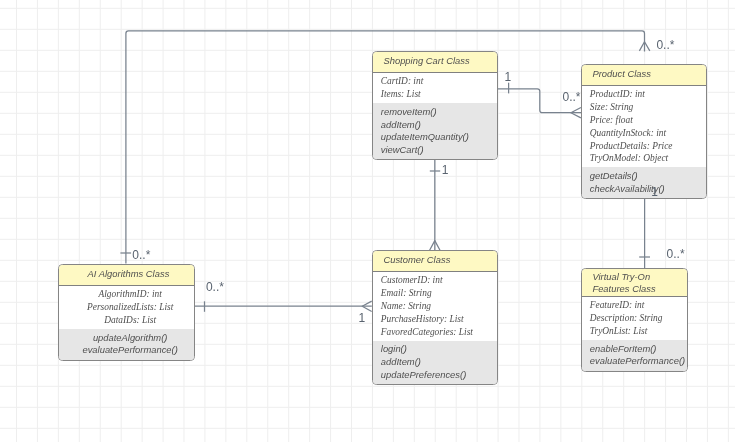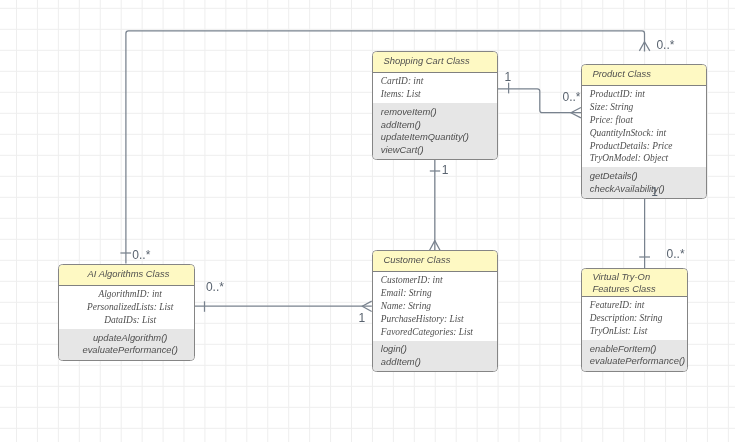--- a/index.html
+++ b/index.html
@@ -110,20 +110,21 @@
     <div class="attrs">
       <div class="row">CustomerID: int</div>
       <div class="row">Email: String</div>
       <div class="row">Name: String</div>
       <div class="row">PurchaseHistory: List</div>
       <div class="row">FavoredCategories: List</div>
     </div>
     <div class="ops">
       <div class="row">login()</div>
       <div class="row">addItem()</div>
+      <div class="row">updatePreferences()</div>
     </div>
   </div>
 
   <div class="node" id="n-tryon" style="left:581px;top:268px;width:107px;">
     <div class="hdr two">Virtual Try-On Features Class</div>
     <div class="attrs">
       <div class="row">FeatureID: int</div>
       <div class="row">Description: String</div>
       <div class="row">TryOnList: List</div>
     </div>

